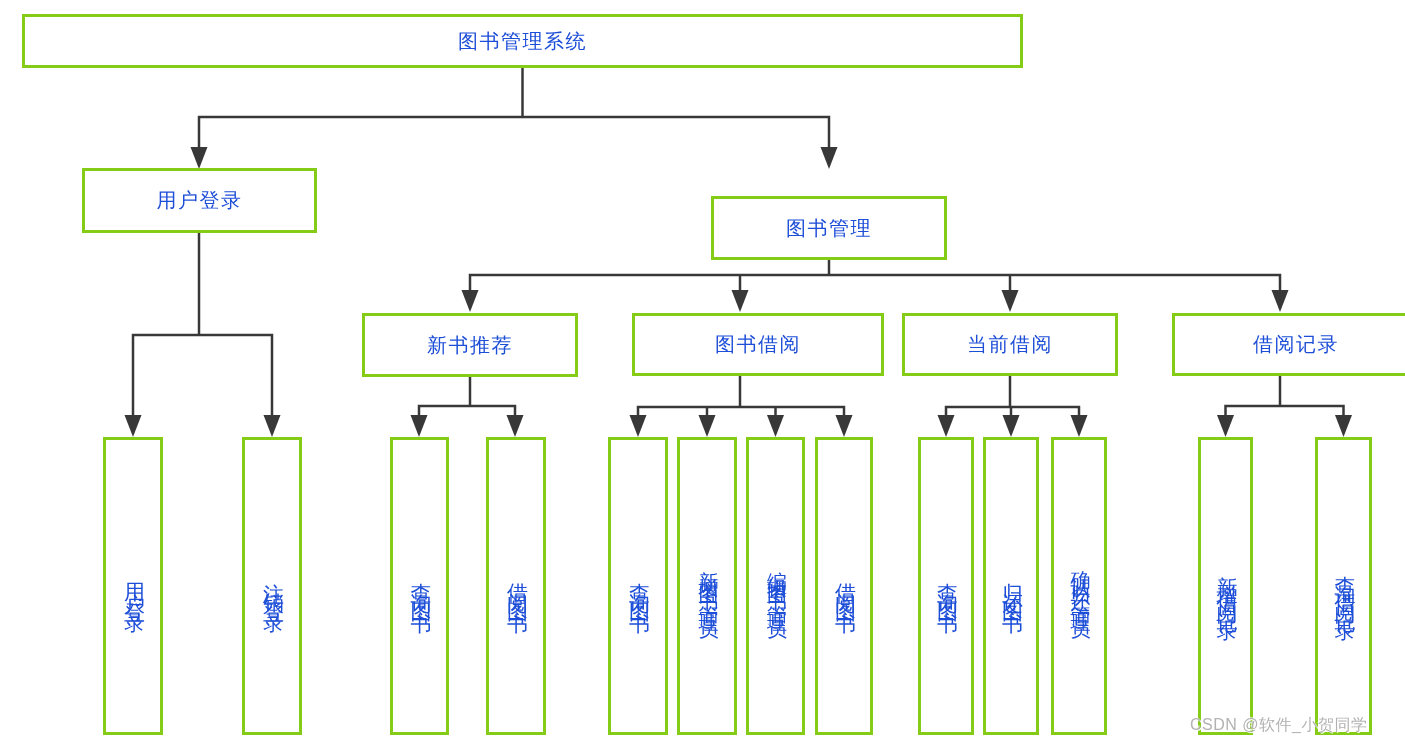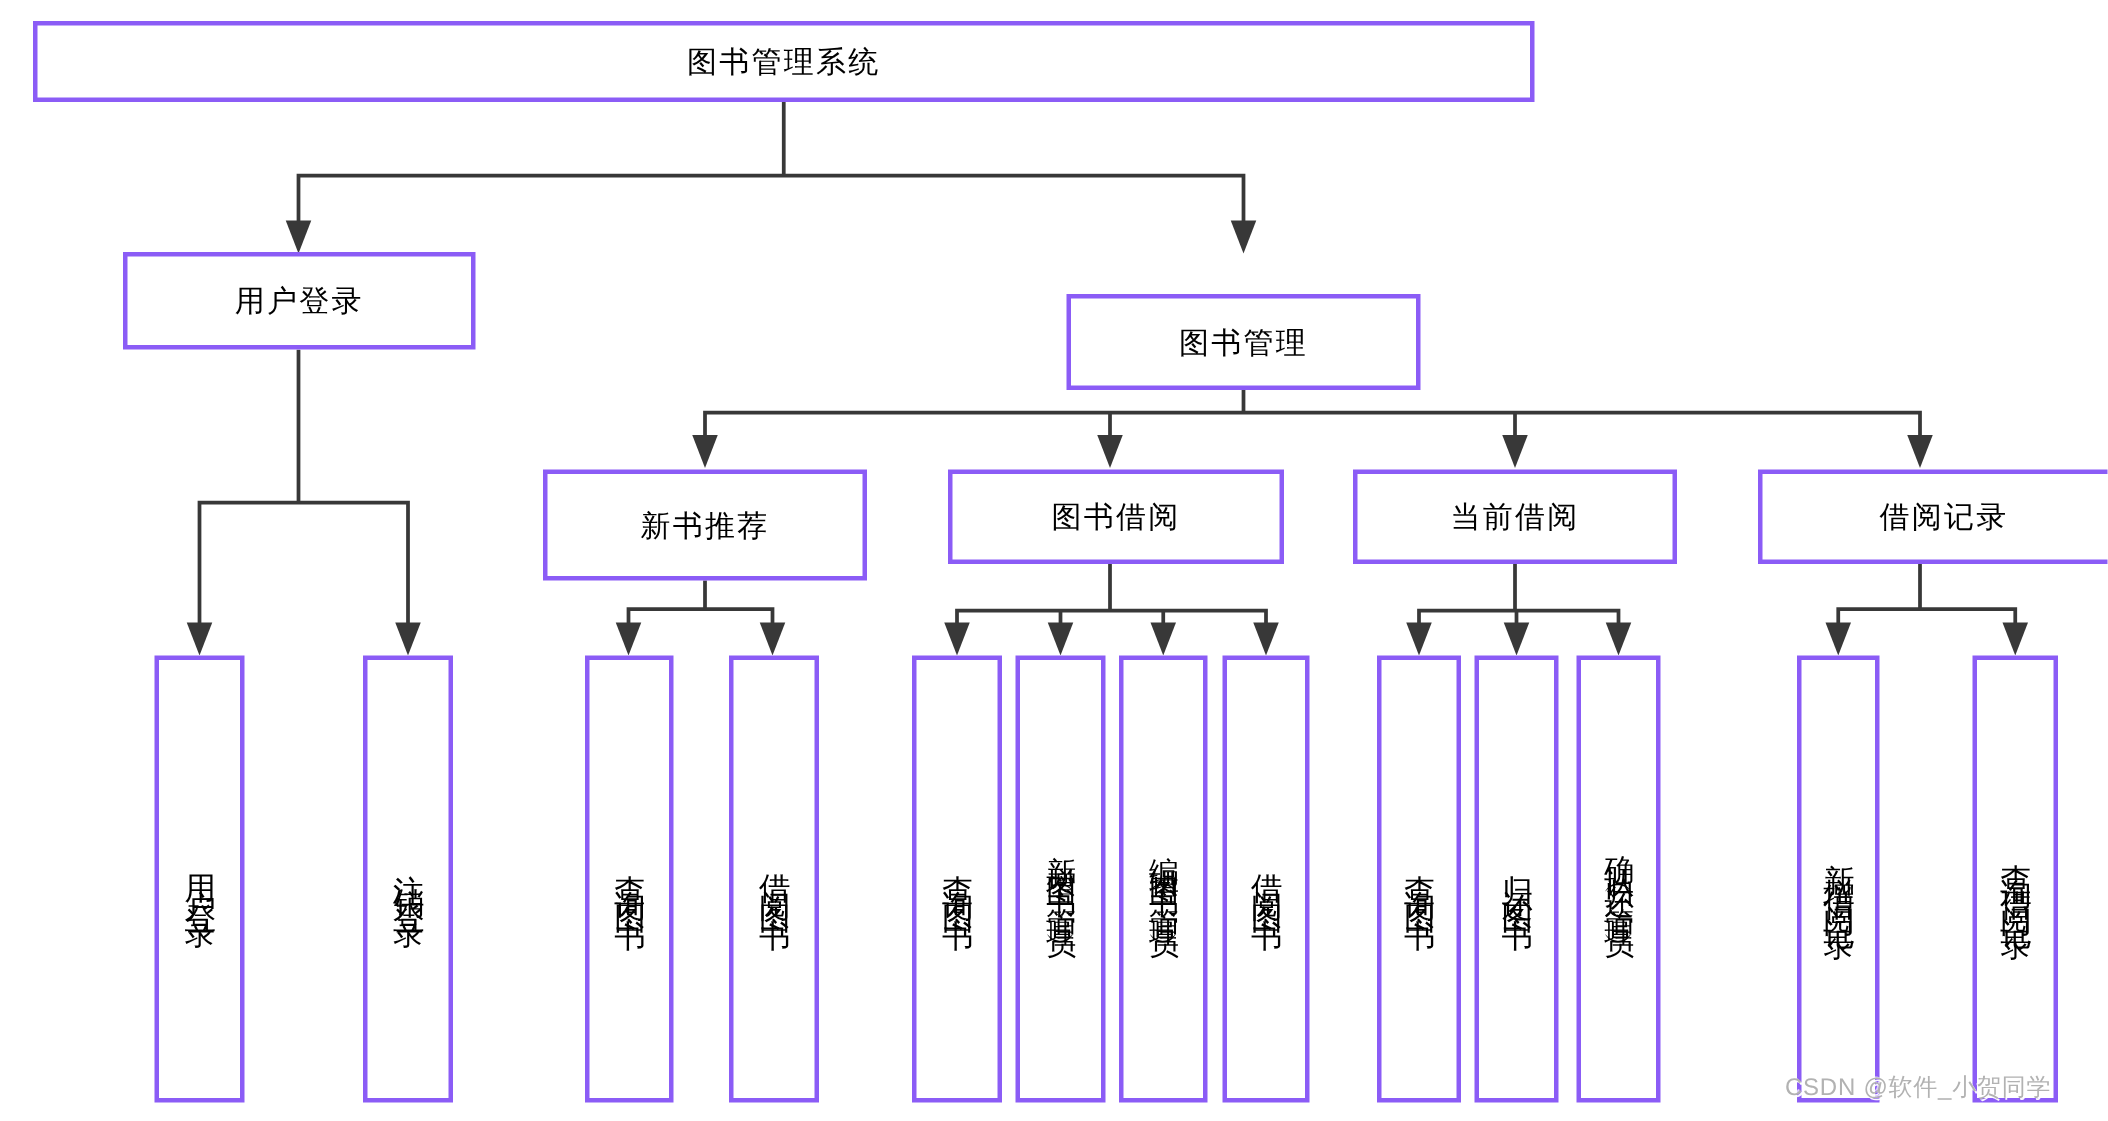--- a/index.html
+++ b/index.html
@@ -20,47 +20,48 @@
   .connectors {
     position: absolute;
     left: 0; top: 0;
     width: 1405px;
     height: 747px;
   }
   .node {
     position: absolute;
     box-sizing: border-box;
     background: #ffffff;
-    border: 3px solid #8b5cf6;
-    color: #000000;
+    border: 3px solid #84cc16;
+    color: #1d4ed8;
     display: flex;
     align-items: center;
     justify-content: center;
+    font-family: Liberation Mono, monospace;
   }
   .hlabel {
     font-size: 20px;
     letter-spacing: 1.5px;
     white-space: nowrap;
   }
   .leaf .vtext {
     writing-mode: vertical-rl;
     text-orientation: mixed;
     font-size: 21px;
     line-height: 1;
     letter-spacing: 10px;
     white-space: nowrap;
   }
   .leaf .vtext.medium { letter-spacing: 9px; }
   .leaf .vtext.tight  { letter-spacing: 7px; font-size: 20px; }
   
   .n-root        { left: 22px;   top: 14px;  width: 1001px; height: 54px; }
   .n-user-login  { left: 82px;   top: 168px; width: 235px;  height: 65px; }
   .n-book-mgmt   { left: 711px;  top: 168px; width: 236px;  height: 64px; margin-top: 28px; }
-  .n-new-book    { left: 362px;  top: 313px; width: 216px;  height: 74px; }
-  .n-borrow      { left: 632px;  top: 313px; width: 224px;  height: 63px; }
+  .n-new-book    { left: 362px;  top: 313px; width: 216px;  height: 64px; }
+  .n-borrow      { left: 632px;  top: 313px; width: 252px;  height: 63px; }
   .n-current     { left: 902px;  top: 313px; width: 216px;  height: 63px; }
   .n-record      { left: 1172px; top: 313px; width: 248px;  height: 63px; }
   .l-1  { left: 103px;  top: 437px; width: 60px; height: 298px; }
   .l-2  { left: 242px;  top: 437px; width: 60px; height: 298px; }
   .l-3  { left: 390px;  top: 437px; width: 59px; height: 298px; }
   .l-4  { left: 486px;  top: 437px; width: 60px; height: 298px; }
   .l-5  { left: 608px;  top: 437px; width: 60px; height: 298px; }
   .l-6  { left: 677px;  top: 437px; width: 60px; height: 298px; }
   .l-7  { left: 746px;  top: 437px; width: 59px; height: 298px; }
   .l-8  { left: 815px;  top: 437px; width: 58px; height: 298px; }

